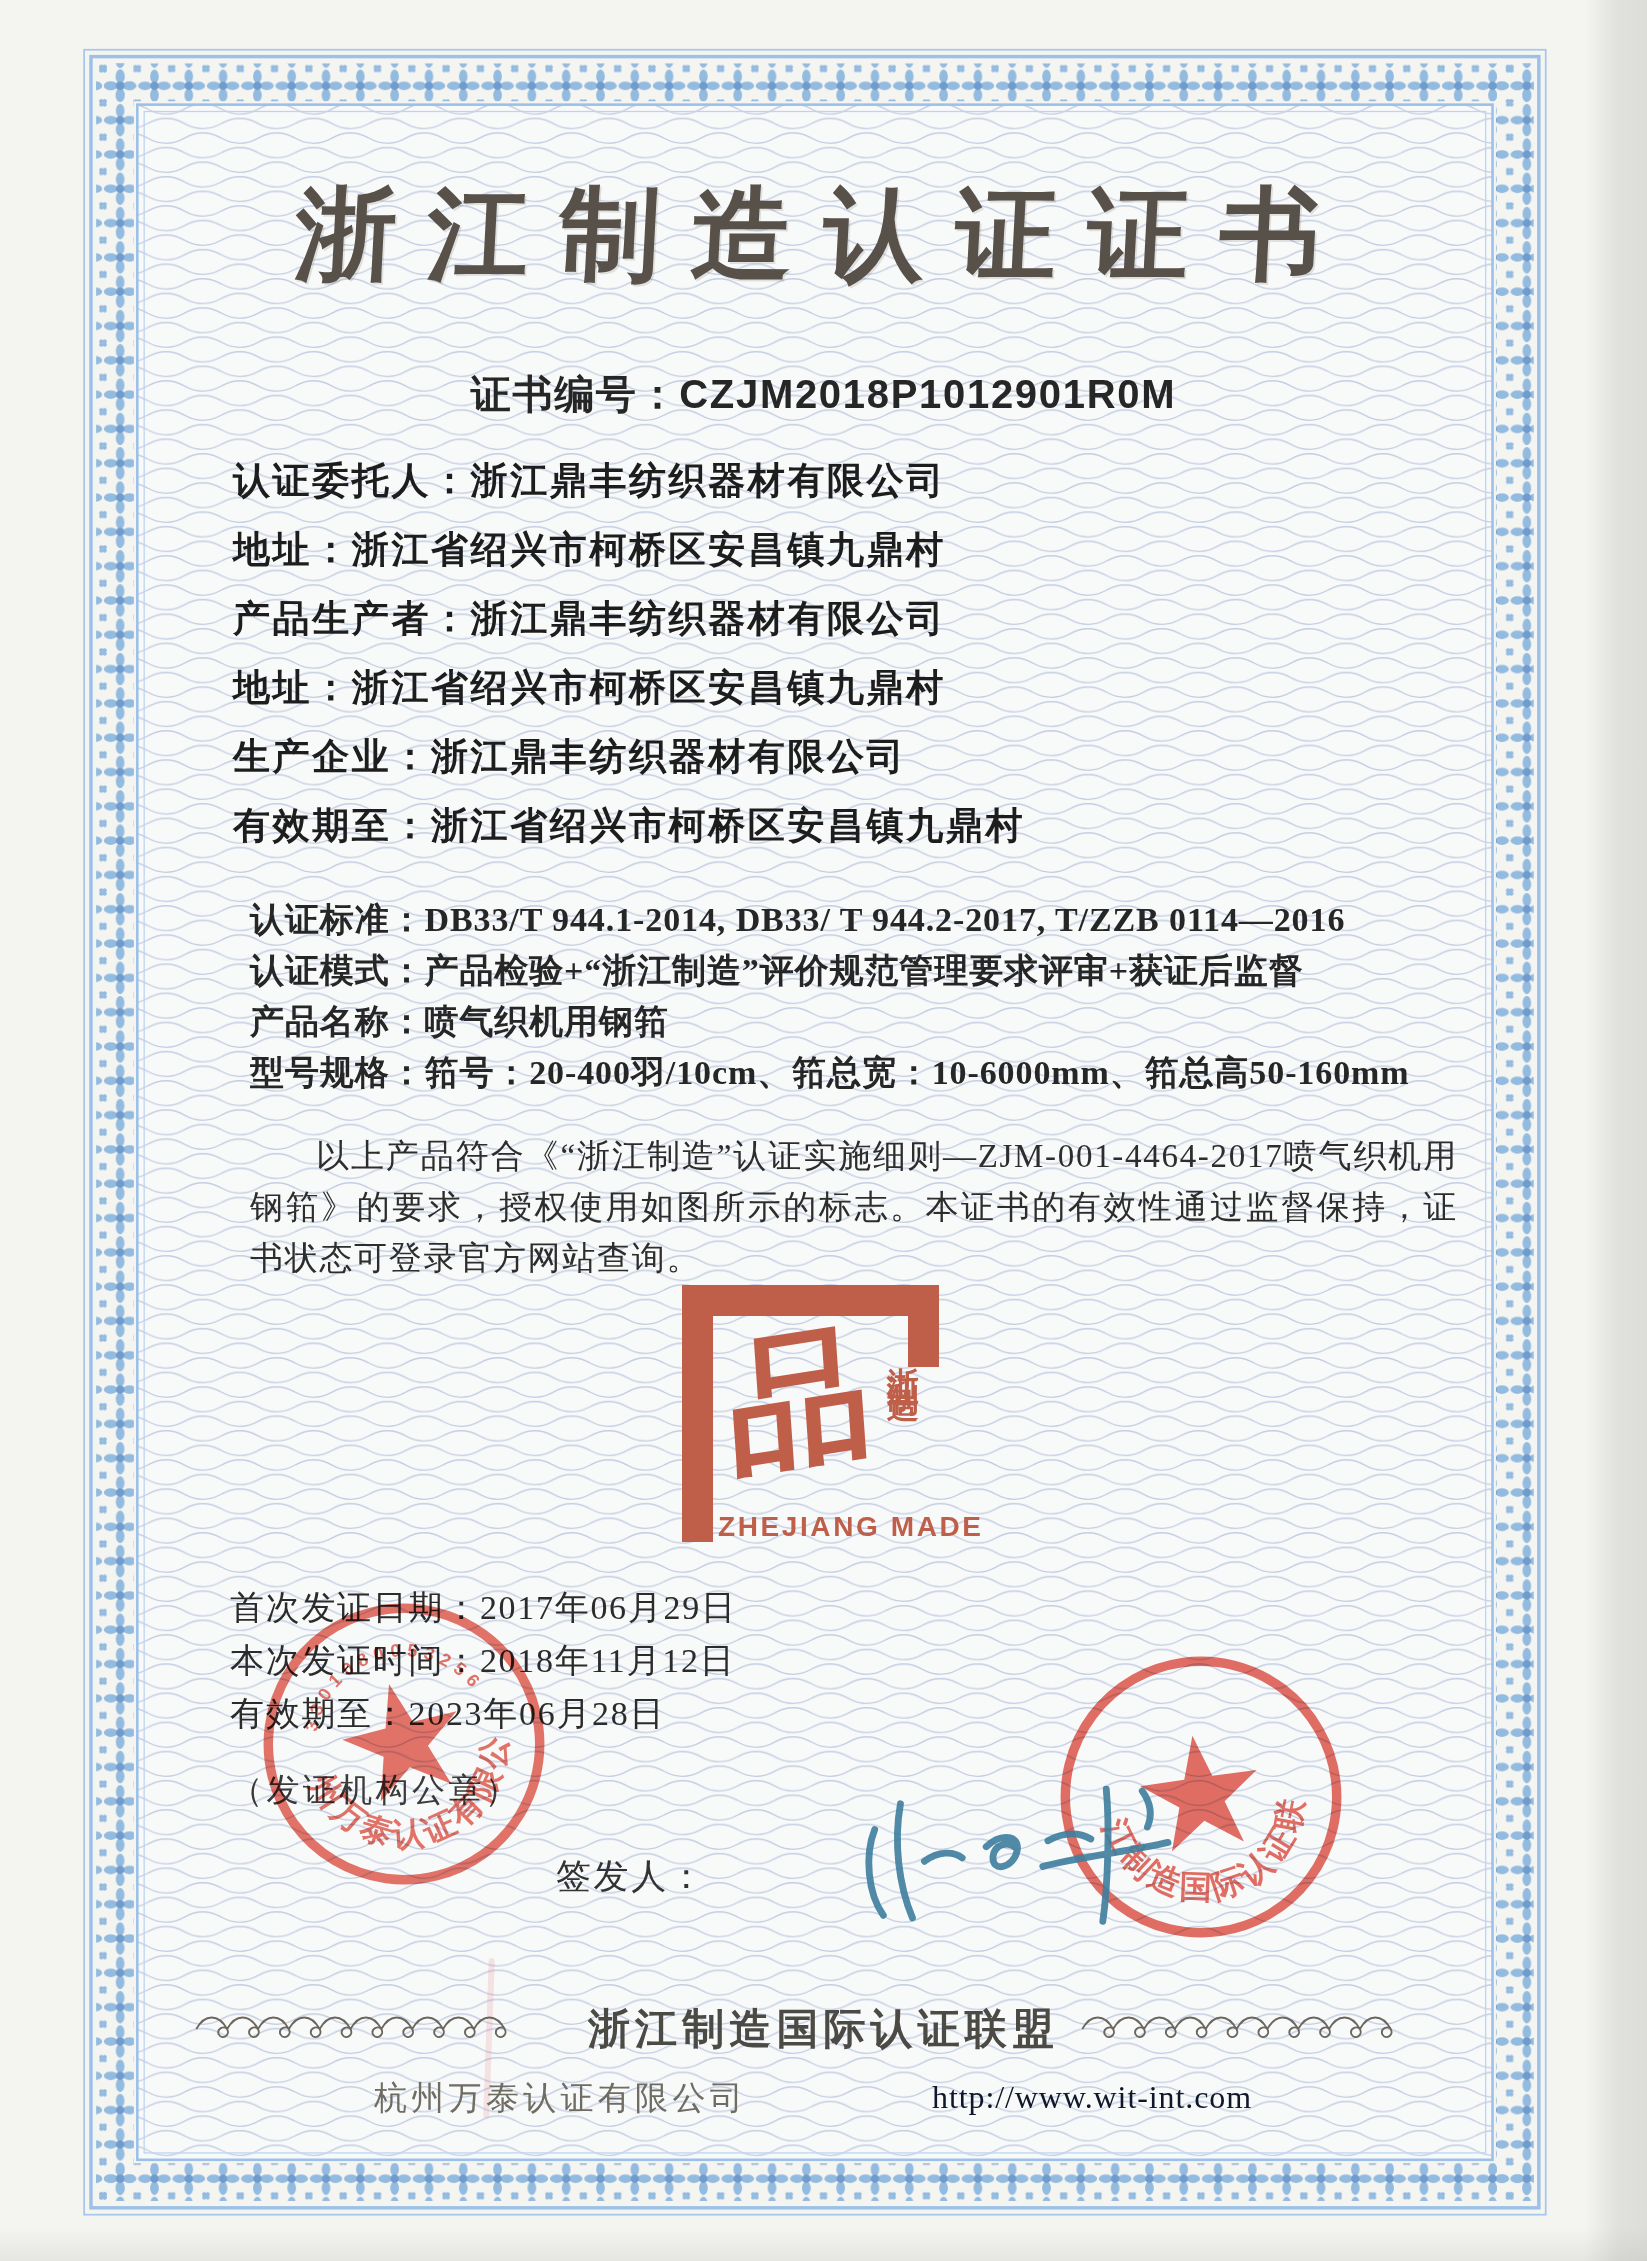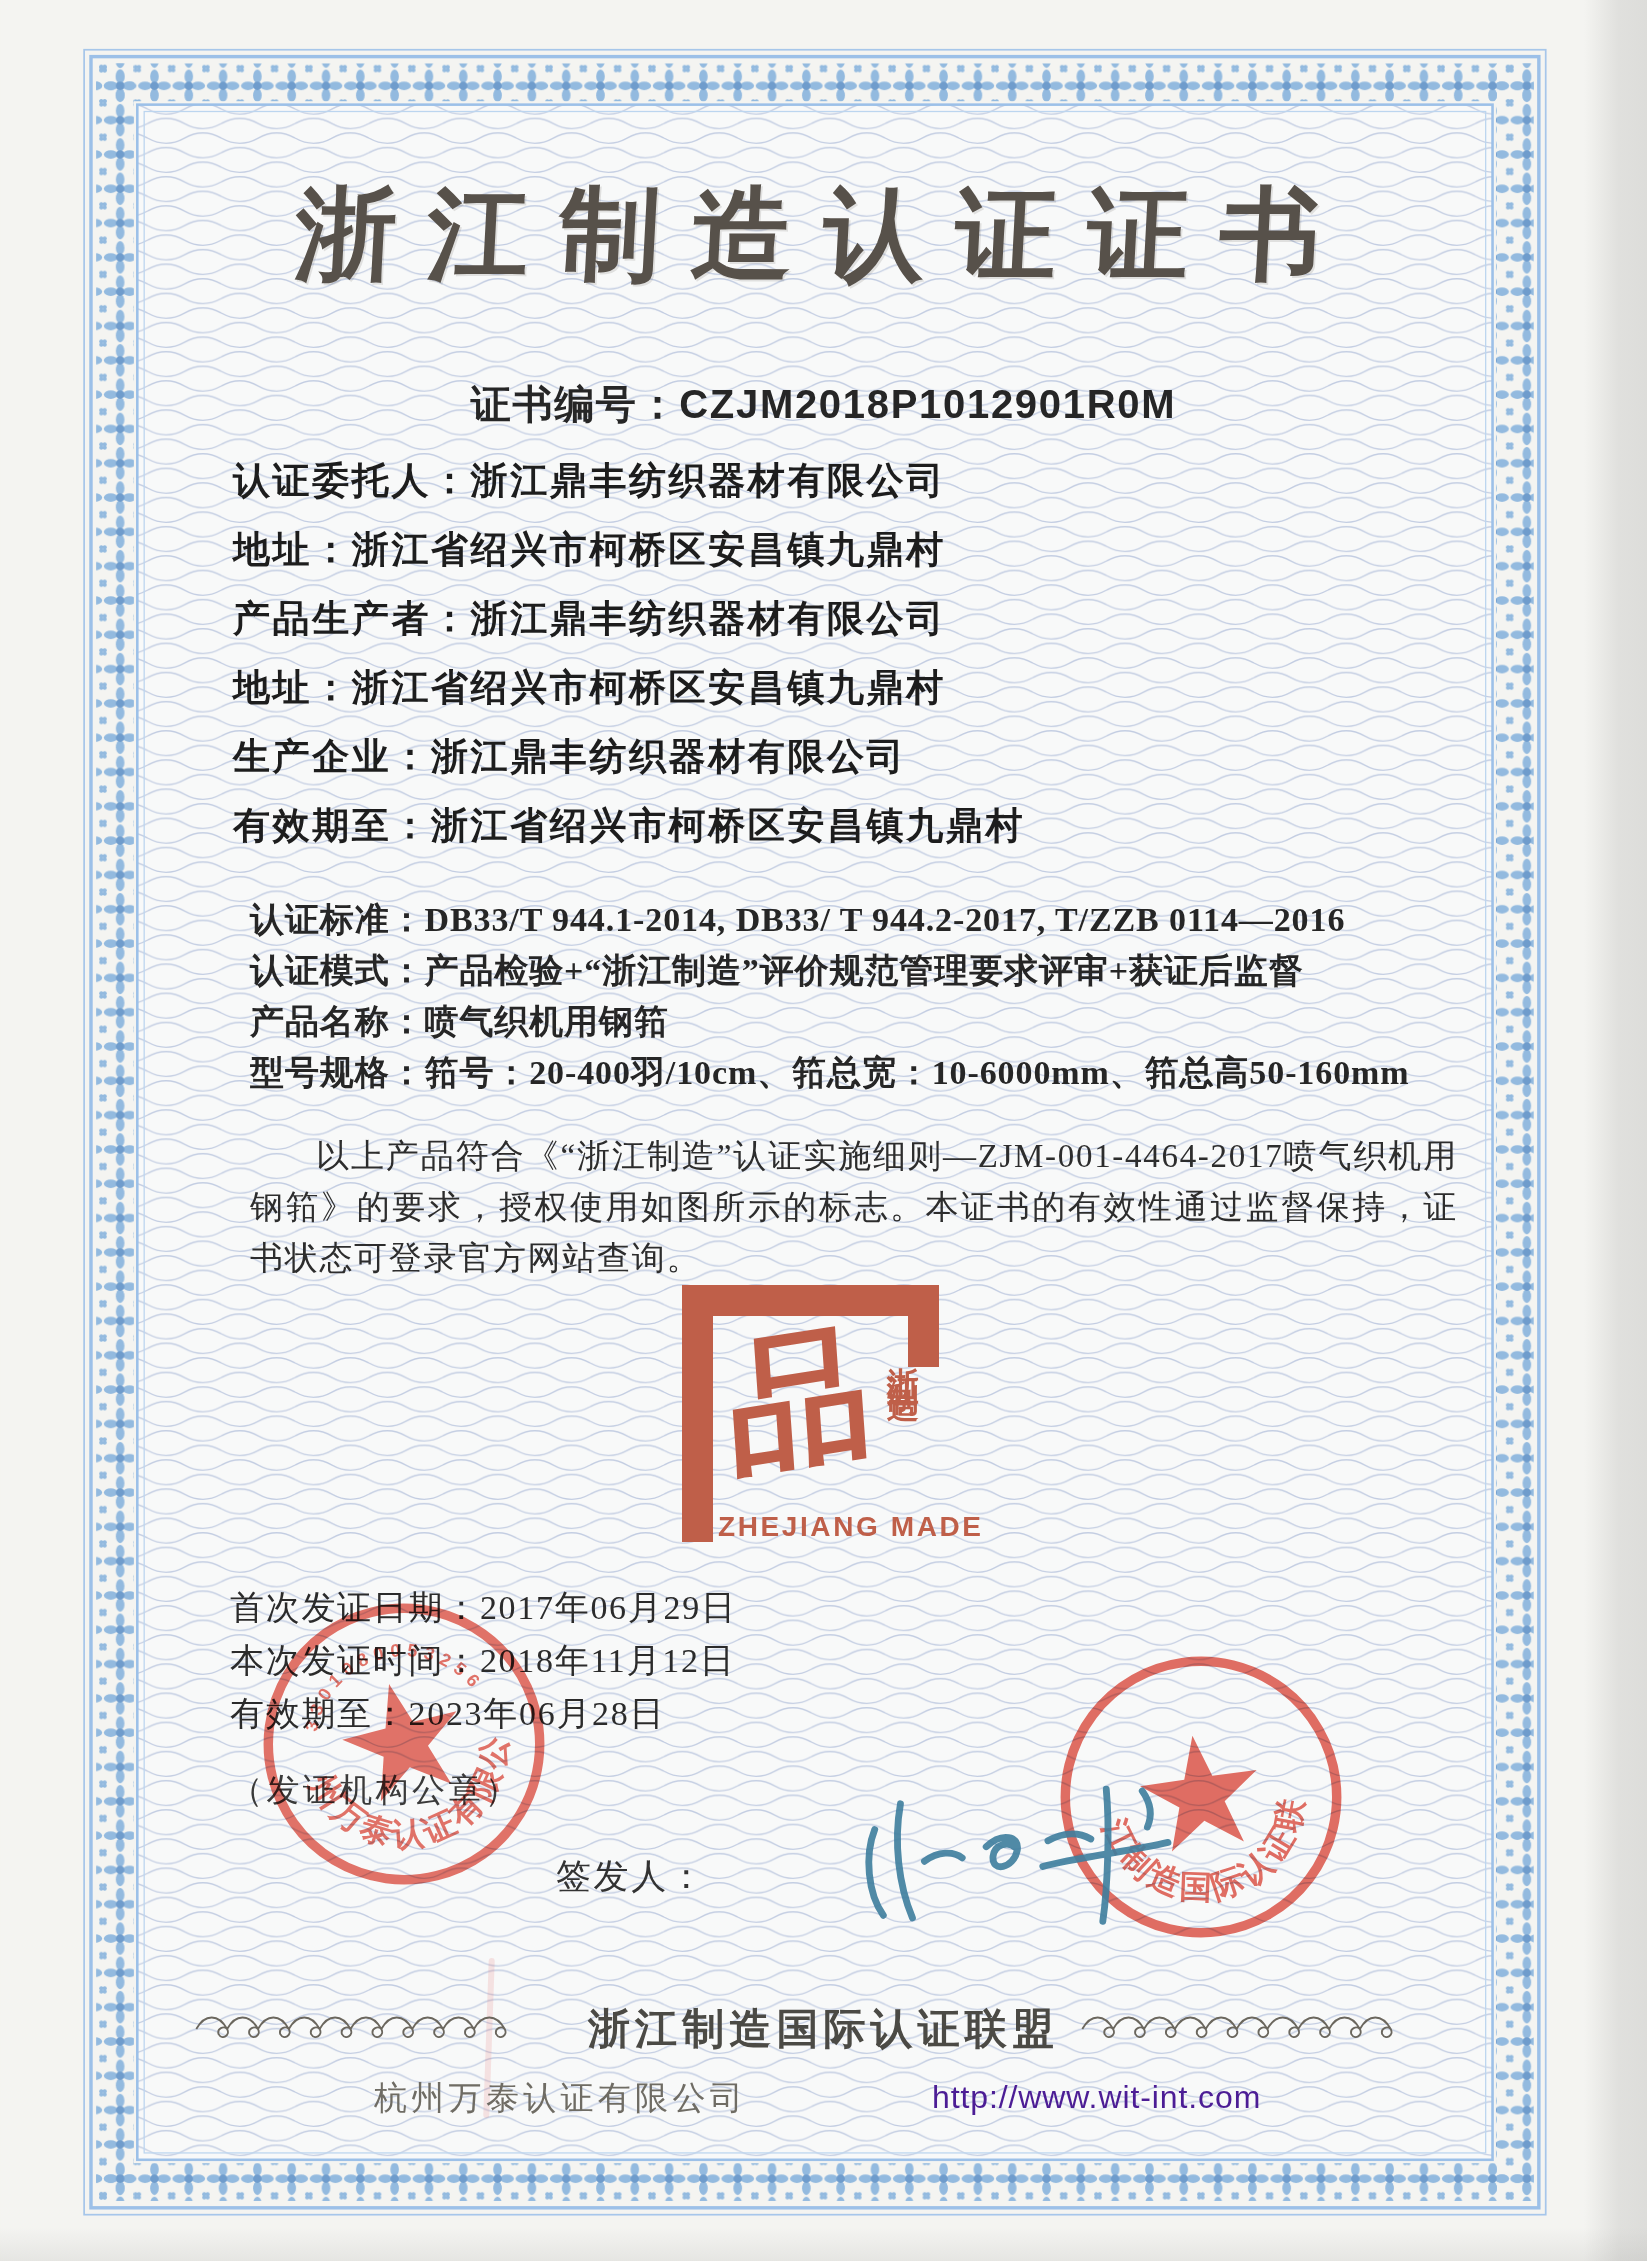--- a/index.html
+++ b/index.html
@@ -15,21 +15,21 @@
     left:0;top:168px;width:100%;text-align:center;
     font-family:"DejaVu Serif","Liberation Serif",serif;
     font-size:101px;font-weight:bold;letter-spacing:31px;
     color:#57514a;transform:skewX(-3deg);
     text-shadow:1.7px 1.7px 0 rgba(60,50,40,.12);
     white-space:nowrap;
   }
   
   .certno{
     left:0;top:367px;width:100%;text-align:center;
-    font-size:40px;font-weight:bold;color:#262626;letter-spacing:1.7px;white-space:nowrap;margin-top:10px;
+    font-size:40px;font-weight:bold;color:#262626;letter-spacing:1.7px;white-space:nowrap;
   }
   
   .parties{left:233px;top:446px;}
   .parties .row{height:69px;line-height:69px;font-size:37px;font-weight:bold;color:#1d1d1d;letter-spacing:2.6px;white-space:nowrap;}
   
   .details{left:250px;top:894px;}
   .details .row{height:51px;line-height:51px;font-size:34px;font-weight:600;color:#262626;
     font-family:"Liberation Serif","DejaVu Serif",serif;letter-spacing:0.9px;white-space:nowrap;}
   
   .statement{
@@ -62,22 +62,22 @@
   .signature{left:849px;top:1765px;z-index:4;}
   
   .seal{z-index:3;mix-blend-mode:multiply;}
   .seal-left{left:258px;top:1598px;transform:rotate(-14deg);}
   .seal-right{left:1055px;top:1651px;transform:rotate(-8deg);}
   
   .footer-band{left:0;top:1999px;width:100%;height:60px;display:flex;align-items:center;justify-content:center;gap:19px;}
   .footer-band .alliance{font-size:42px;font-weight:bold;color:#4b4a45;letter-spacing:5.1px;white-space:nowrap;}
   .bottom-company{left:374px;top:2076px;font-size:33px;color:#6f6c64;
     font-family:"Liberation Serif","DejaVu Serif",serif;letter-spacing:4.3px;}
-  .bottom-site{left:932px;top:2079px;font-size:32px;color:#4c1d95;
-    font-family:Liberation Sans, sans-serif;letter-spacing:0.9px;}
+  .bottom-site{left:932px;top:2079px;font-size:32px;color:#0f172a;
+    font-family:Liberation Serif, serif;letter-spacing:0.9px;}
   
   .edge-right{left:1584px;top:0;width:63px;height:2261px;z-index:5;
     background:linear-gradient(to right,rgba(120,120,118,0) 0%,rgba(120,120,118,.16) 55%,rgba(160,160,158,.28) 100%);}
   .edge-bottom{left:0;top:2227px;width:1647px;height:34px;z-index:5;
     background:linear-gradient(to bottom,rgba(120,120,118,0),rgba(140,140,138,.14));}
   .artifact{left:486px;top:1958px;width:6px;height:160px;z-index:1;
     background:rgba(228,118,118,.18);transform:rotate(2deg);border-radius:3.4px;}
   .lbl{font-weight:inherit;}
 </style>
 </head>

